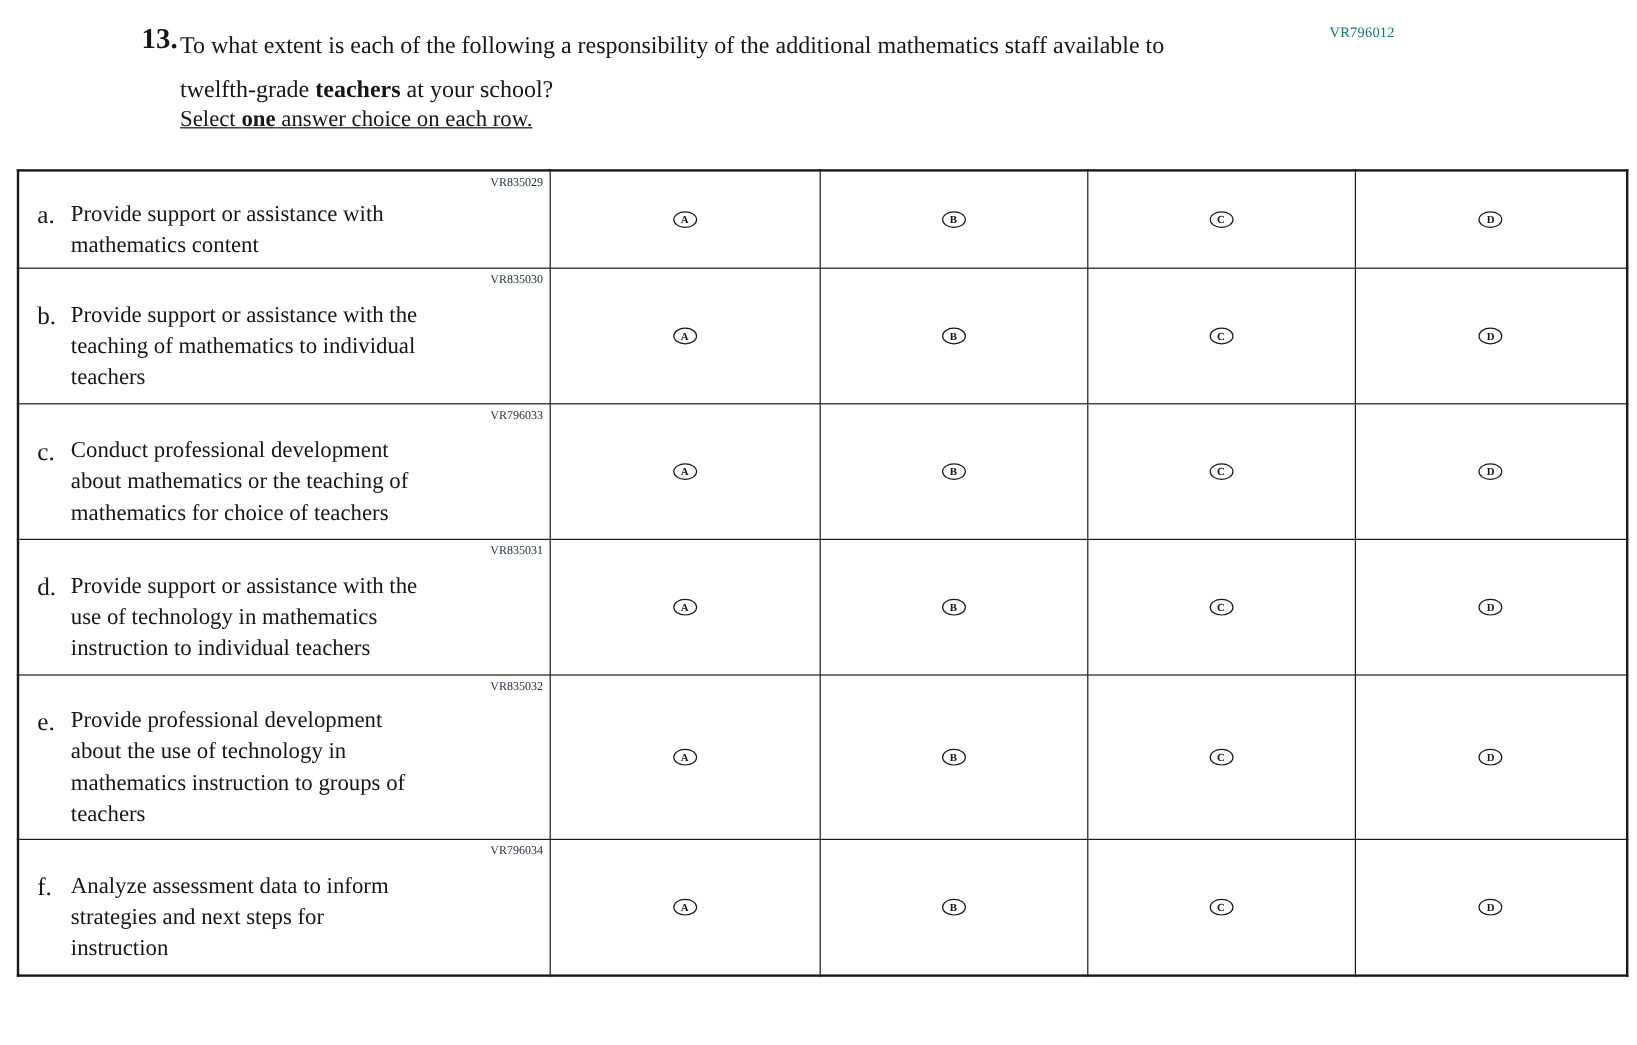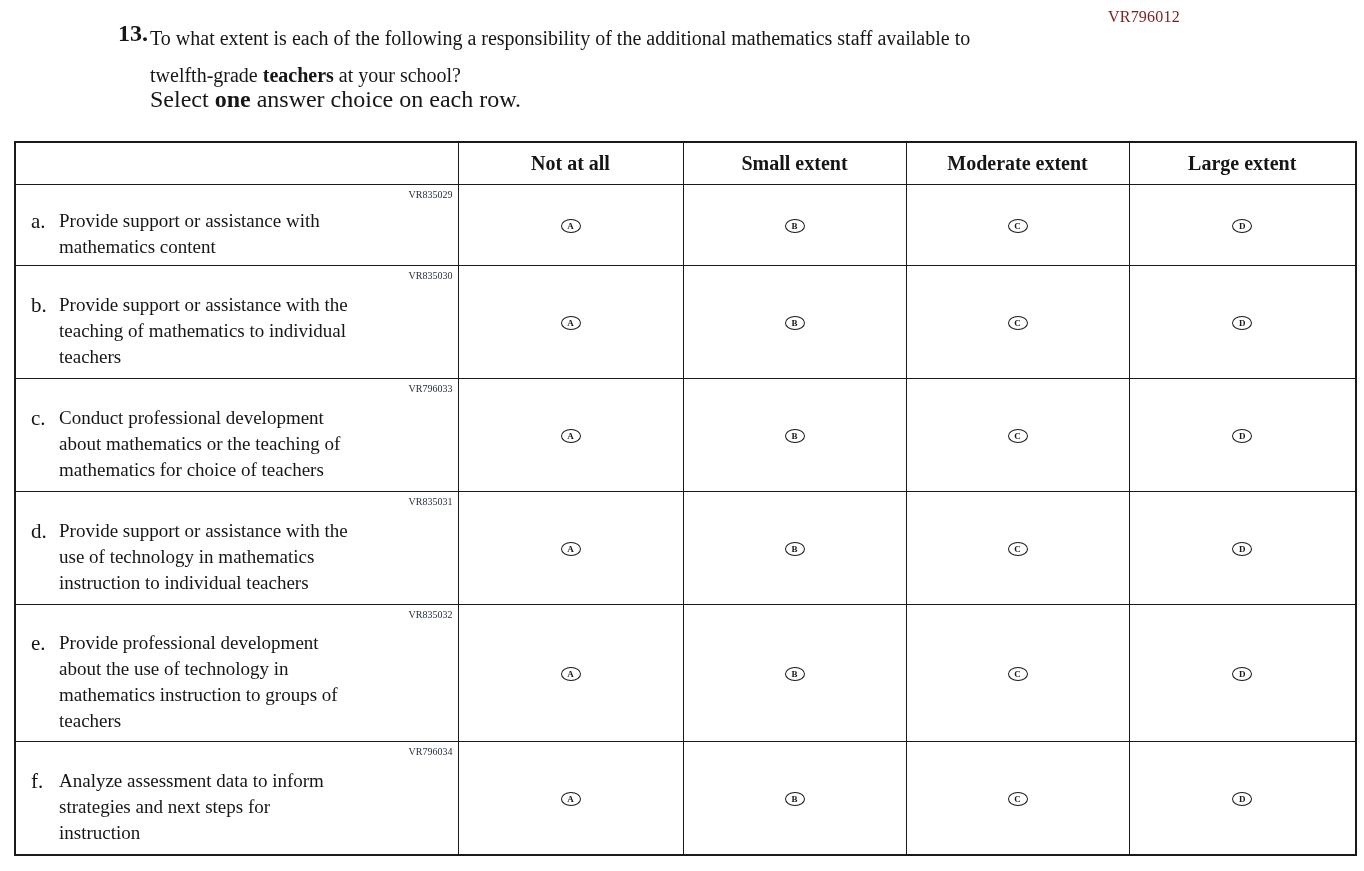--- a/index.html
+++ b/index.html
@@ -5,37 +5,37 @@
   html,body{margin:0;padding:0;}
   body{
     width:1364px;height:871px;
     background:#ffffff;
     font-family:"Liberation Serif","DejaVu Serif",serif;
     color:#161616;
     position:relative;
     overflow:hidden;
   }
   .page-code-top{
-    position:absolute;left:1108px;top:8px;
-    font-size:16px;letter-spacing:0.2px;color:#7f1d1d;
+    position:absolute;left:1108px;top:20px;
+    font-size:12px;letter-spacing:0.2px;color:#0f766e;
   }
   .question-block{
     position:absolute;left:118px;top:20px;width:920px;
     display:flex;
   }
   .q-number{
     font-weight:bold;font-size:24px;line-height:27px;
     width:32px;flex:none;
   }
   .q-text{
     font-size:20px;line-height:37px;width:870px;
   }
   .select-line{
     position:absolute;left:150px;top:86px;
-    font-size:24px;line-height:27px;
+    font-size:19px;line-height:27px;text-decoration:underline;
   }
   b{font-weight:bold;}
   table.response-table{
     position:absolute;left:14px;top:141px;
     border-collapse:collapse;table-layout:fixed;
     width:1341px;
   }
   table.response-table td, table.response-table th{
     border:1.6px solid #1a1a1a;
     padding:0;
@@ -100,27 +100,20 @@
 
 <table class="response-table">
   <colgroup>
     <col style="width:443px">
     <col style="width:225px">
     <col style="width:223px">
     <col style="width:223px">
     <col style="width:227px">
   </colgroup>
   <tbody>
-      <tr>
-    <th class="stub-head"></th>
-    <th class="col-head">Not at all</th>
-    <th class="col-head">Small extent</th>
-    <th class="col-head">Moderate extent</th>
-    <th class="col-head">Large extent</th>
-  </tr>
 
   <tr class="rh-a">
     <td class="stub">
       <div class="stub-inner">
         <div class="vr-code">VR835029</div>
         <div class="item-wrap">
               <div class="item">
           <span class="item-letter">a.</span>
           <span class="item-text">Provide support or assistance with
 mathematics content</span>

